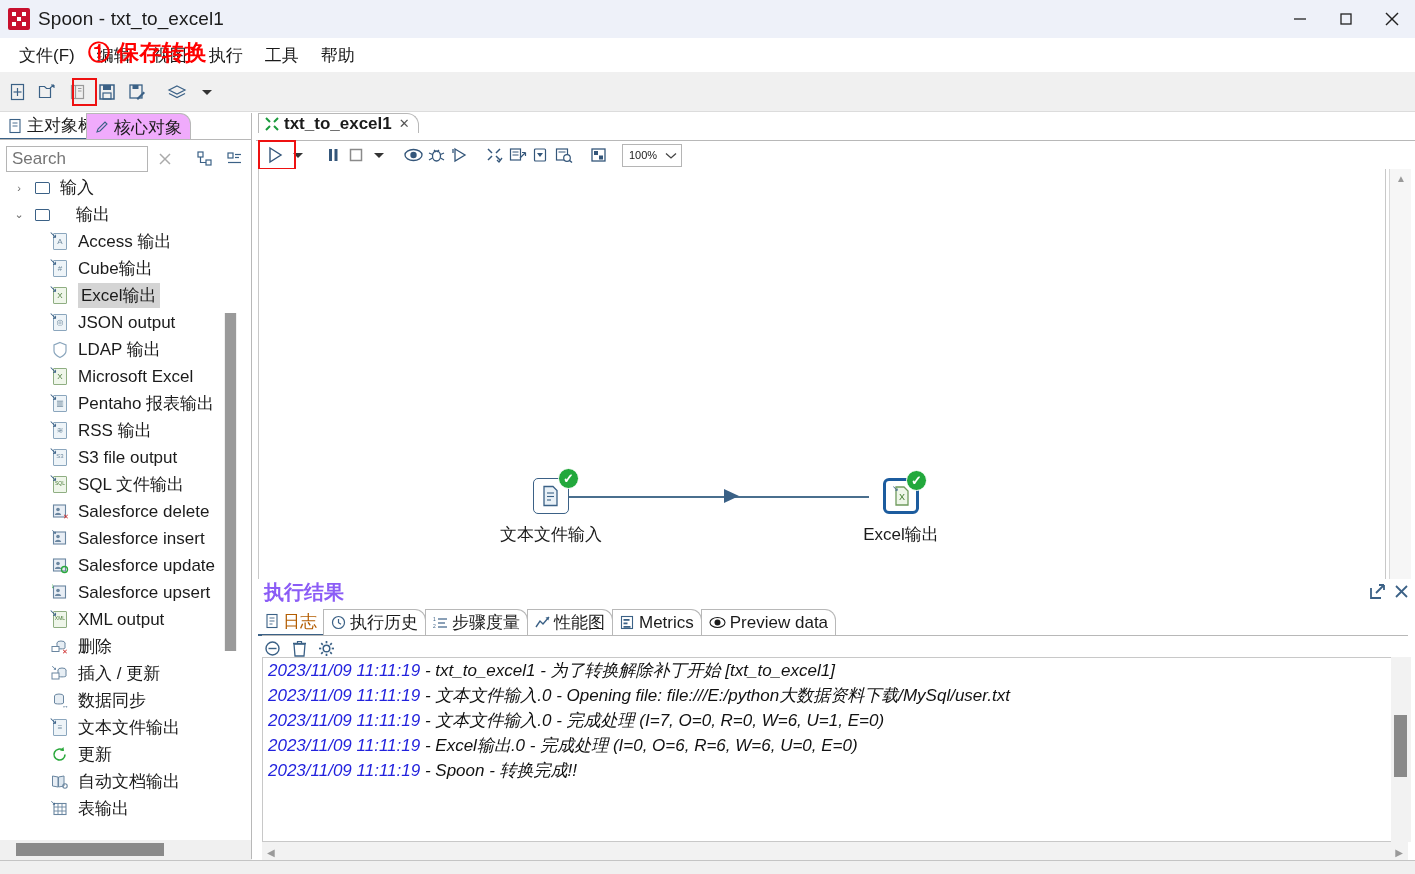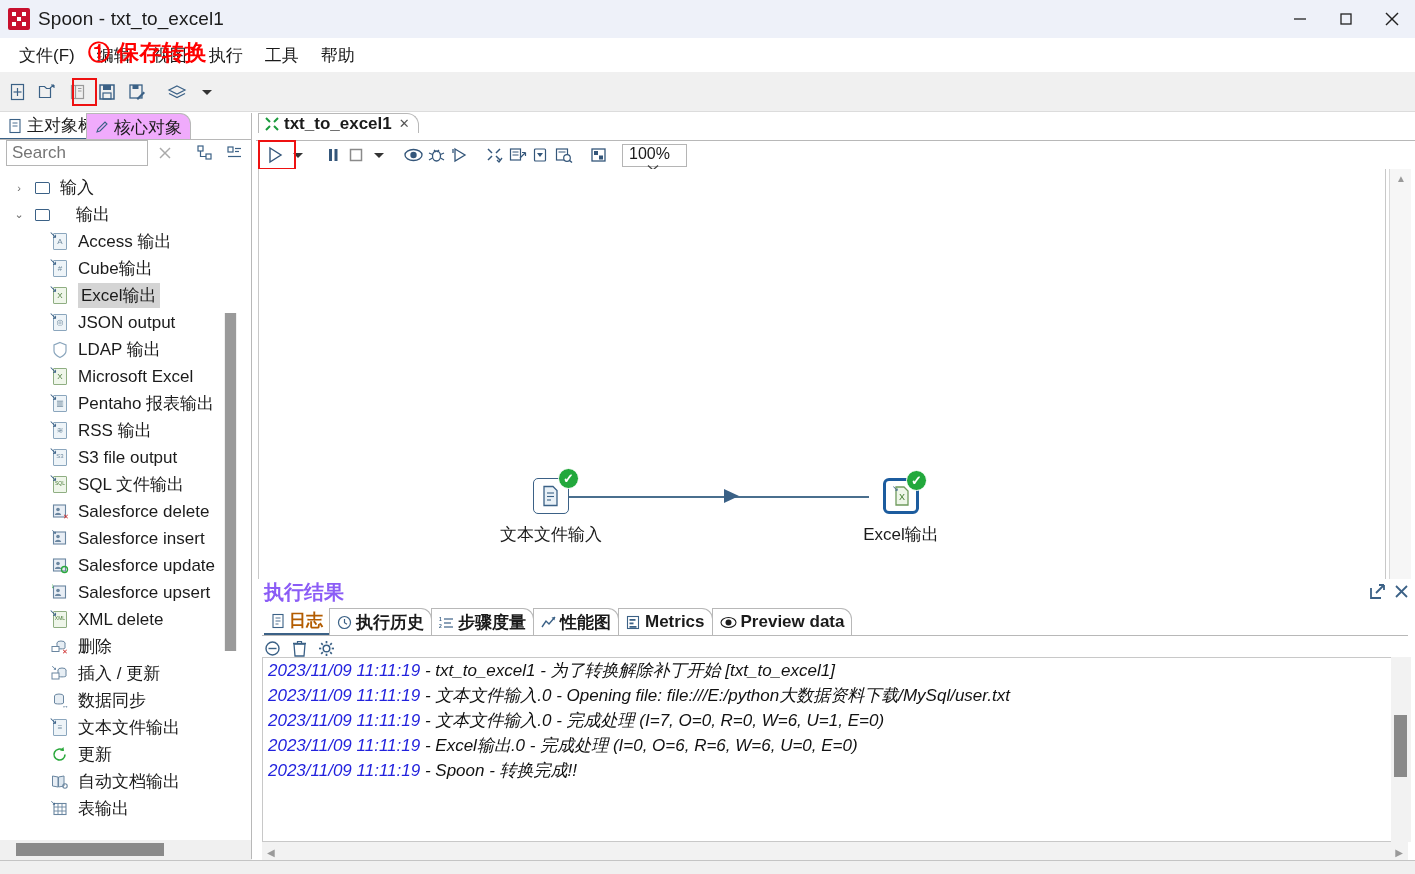--- a/index.html
+++ b/index.html
@@ -81,21 +81,21 @@
   #ltab0{left:0;border-bottom:2px solid #3b6186;}
   #ltab1{
     left:86px;background:#f0abfc;
     border:1px solid #b8b8b8;border-bottom:none;
     border-radius:0 11px 0 0;
   }
   #ltab-spacer{
     position:absolute;left:0;top:26px;width:252px;height:1px;background:#b8b8b8;
   }
   #searchrow{
-    position:absolute;left:0;top:27px;width:252px;height:32px;display:flex;align-items:flex-start;
+    position:absolute;left:0;top:27px;width:252px;height:32px;display:flex;align-items:flex-end;
   }
   #search-input{
     margin-left:6px;width:142px;height:26px;border:1px solid #b5b5b5;background:#fff;
     font-size:17px;color:#666;font-family:"Liberation Sans",sans-serif;padding:0 5px;
   }
   .sr-ico{width:26px;height:26px;display:flex;align-items:center;justify-content:center;color:#9a9a9a;margin-left:4px;}
   .sr-ico.dark{color:#3b6186;}
 
   #tree{
     position:absolute;left:0;top:61px;width:237px;height:778px;
@@ -159,21 +159,21 @@
     position:absolute;left:0;top:28px;width:1159px;height:28px;
     display:flex;align-items:center;background:#fff;
   }
   .ctb{
     height:24px;min-width:23px;display:flex;align-items:center;justify-content:center;
     color:#34567a;
   }
   .ctb.gap{margin-left:12px;}
   #zoombox{
     margin-left:12px;height:23px;border:1px solid #b5b5b5;display:flex;align-items:center;
-    padding:0 16px 0 6px;font-size:16px;color:#1b1b1b;background:#fff;flex-direction:column;
+    padding:0 4px 0 6px;font-size:11px;color:#1b1b1b;background:#fff;
   }
   #zoombox .chev{margin-left:8px;font-size:11px;color:#444;}
   #run-highlight{
     position:absolute;left:2px;top:27px;width:38px;height:30px;border:2px solid #ee1111;
     pointer-events:none;
   }
   #anno2{
     position:absolute;left:26px;top:64px;font-size:21px;color:#ff0000;font-weight:bold;
     white-space:nowrap;
   }
@@ -219,21 +219,21 @@
   
   #results{
     position:absolute;left:0;top:466px;width:1159px;height:295px;background:#fff;
   }
   #res-title{
     position:absolute;left:8px;top:0;font-size:20px;font-weight:bold;color:#8b5cf6;
   }
   #res-actions{position:absolute;right:4px;top:2px;display:flex;gap:4px;color:#3b6186;}
   .res-act{width:20px;height:20px;display:flex;align-items:center;justify-content:center;}
   #res-tabs{
-    position:absolute;left:8px;top:29px;height:28px;display:flex;align-items:flex-start;font-weight:bold;
+    position:absolute;left:2px;top:29px;height:28px;display:flex;align-items:center;
   }
   .rtab{
     height:27px;display:flex;align-items:center;padding:0 7px;font-size:17px;
     color:#1b1b1b;white-space:nowrap;background:#fff;
     border:1px solid #b8b8b8;border-bottom:none;border-radius:0 11px 0 0;
     margin-right:-1px;
   }
   .rtab.active{color:#b35c00;border:none;border-bottom:2px solid #3b6186;border-radius:0;}
   .rtab .ri{margin-right:4px;color:#3b6186;display:flex;align-items:center;}
   #res-tabline{position:absolute;left:6px;top:56px;width:1146px;height:1px;background:#b8b8b8;}
@@ -548,21 +548,21 @@
       </span>
       <span class="lbl">Salesforce upsert</span>
     </div>
     <div class="trow child">
       <span class="ticon">
           <span class="docicon green">
             <span class="ltr" style="font-size:5px;">XML</span>
             <span class="arrowin">↘</span>
           </span>
         </span>
-      <span class="lbl">XML delete</span>
+      <span class="lbl">XML output</span>
     </div>
     <div class="trow child">
       <span class="ticon">
         <svg width="18" height="17" viewBox="0 0 18 17">
             <ellipse cx="10" cy="5" rx="4" ry="2" fill="#e7eef4" stroke="#6a86a0" stroke-width="1"></ellipse>
             <path d="M6 5 V10 C6 11.2 14 11.2 14 10 V5" fill="#e7eef4" stroke="#6a86a0" stroke-width="1"></path>
             <rect x="1" y="8.5" width="7" height="5" fill="#fff" stroke="#6a86a0" stroke-width="1"></rect>
             <text x="11" y="16" font-size="7" fill="#cc2222" font-family="sans-serif">✕</text>
           </svg>
       </span>

